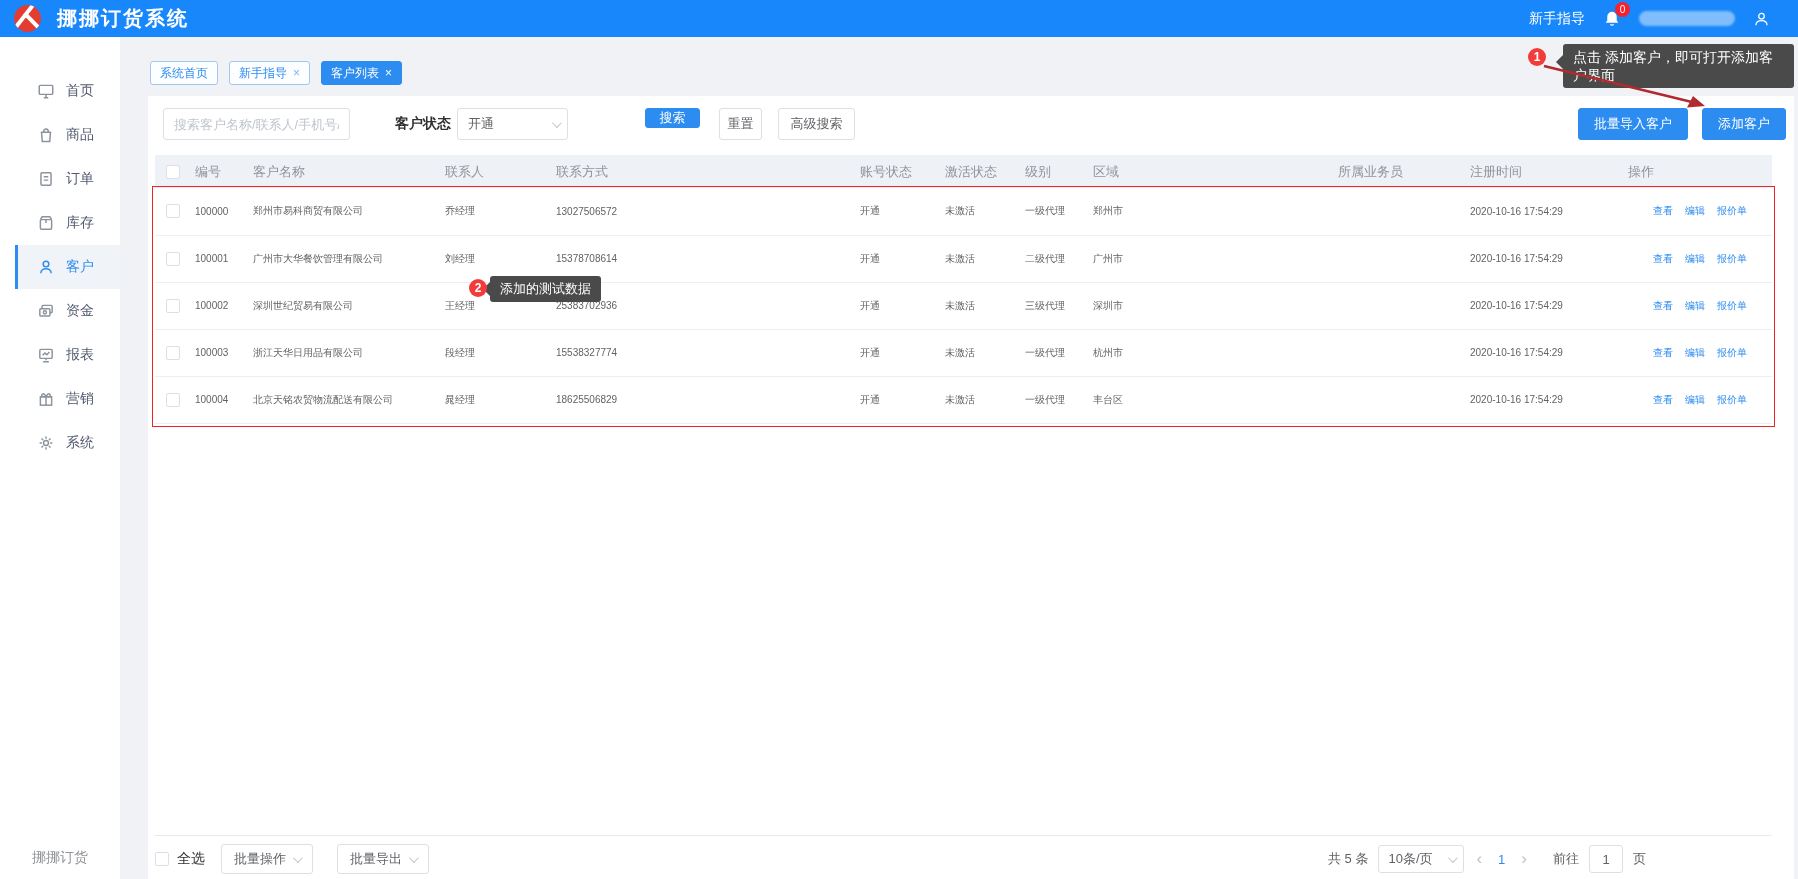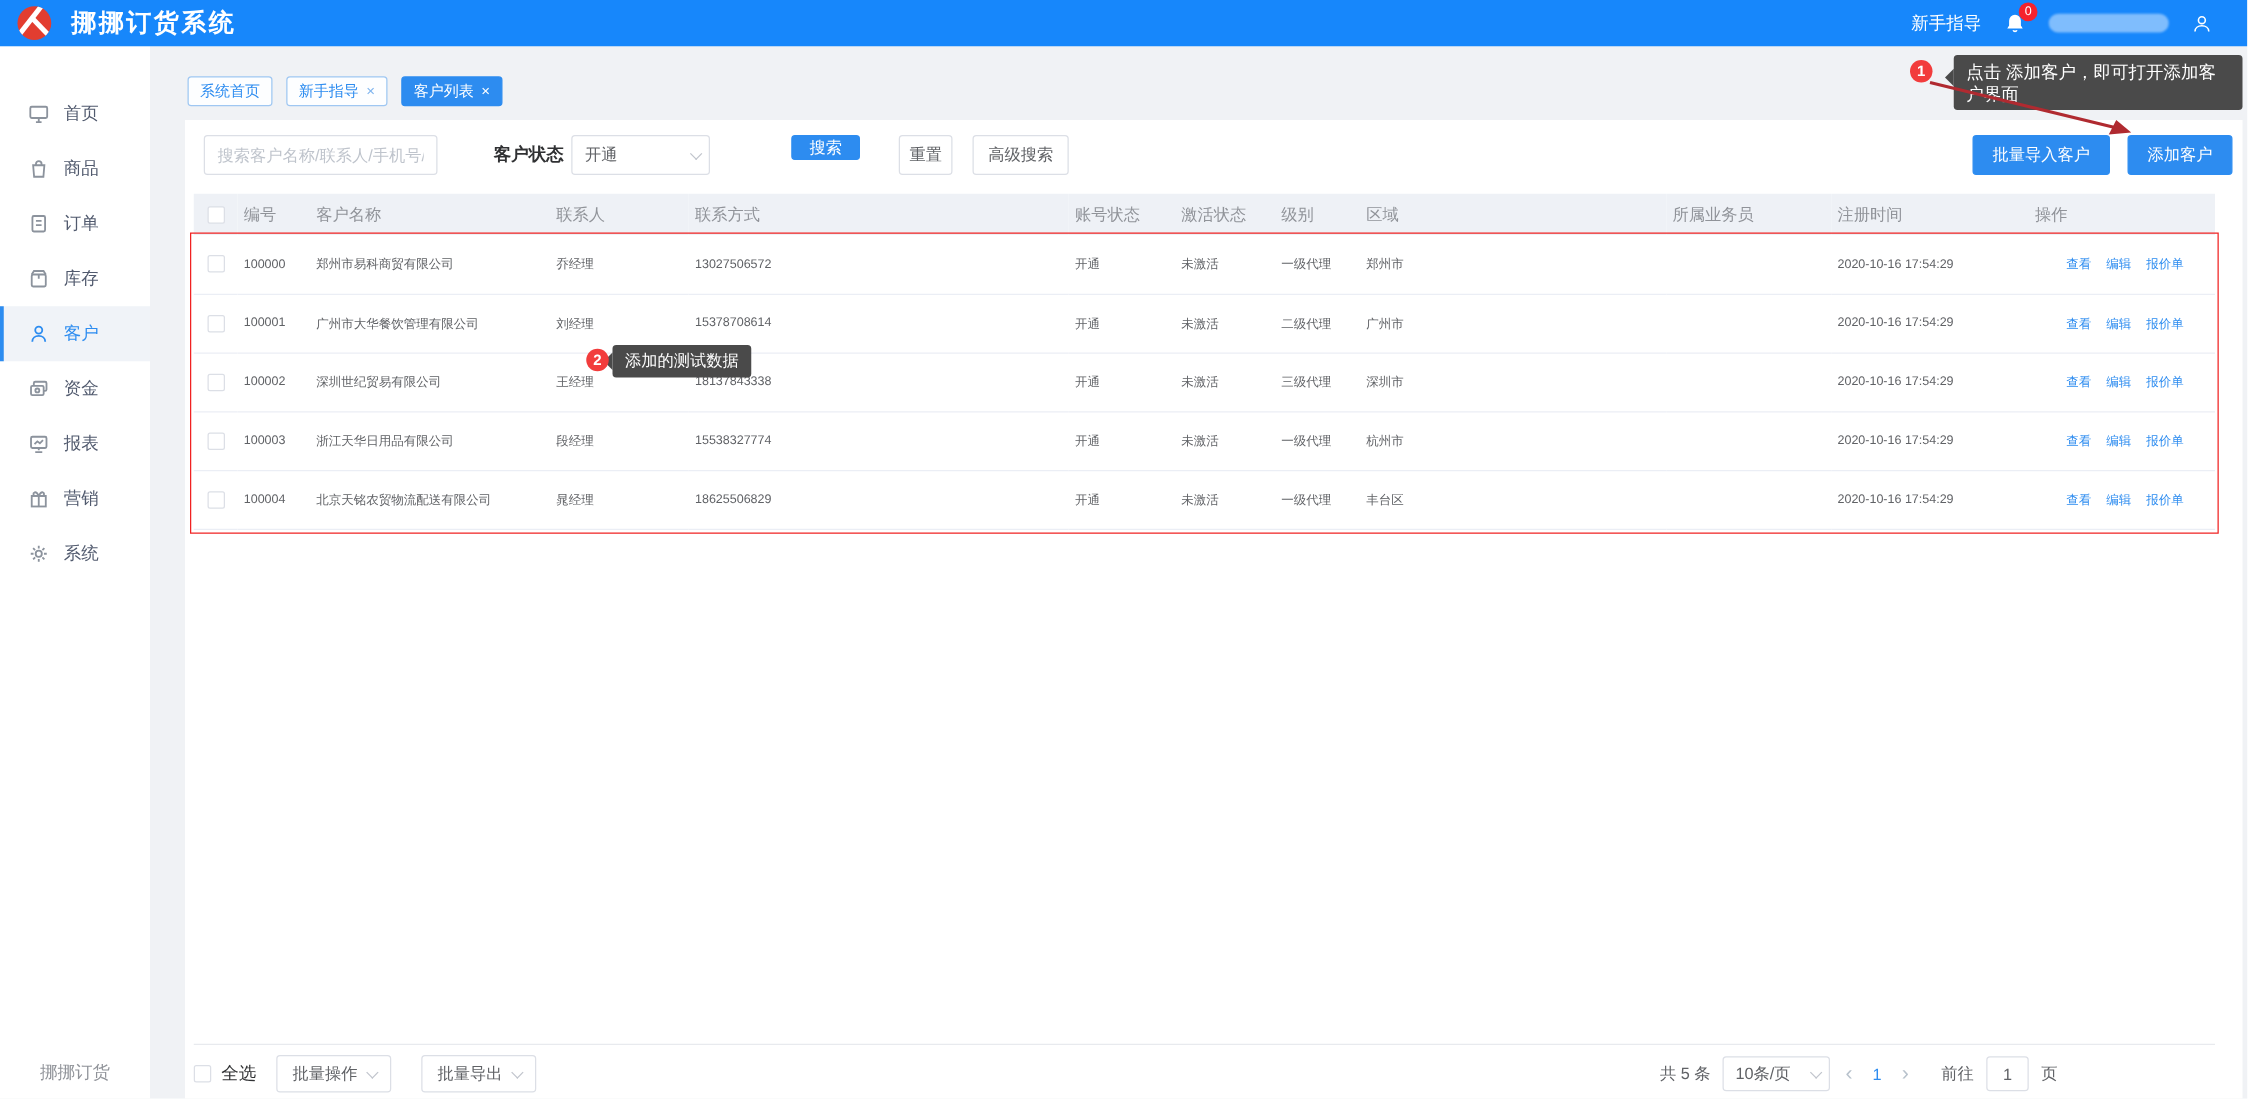--- a/index.html
+++ b/index.html
@@ -14,21 +14,21 @@
   .logo::after { transform:rotate(-44deg) translateX(5px); height:20px; top:9px; }
   .app-title { color:#fff; font-size:20px; font-weight:bold; letter-spacing:2px; margin-left:16px; }
   .topnav { position:absolute; right:28px; top:0; height:37px; display:flex; align-items:center; gap:18px; }
   .topnav-link { color:#fff; font-size:14px; cursor:pointer; }
   .bell-wrap { position:relative; width:18px; height:20px; cursor:pointer; }
   .badge { position:absolute; top:-7px; right:-9px; min-width:15px; height:15px; border-radius:8px; background:#f5222d; color:#fff; font-size:10px; line-height:15px; text-align:center; padding:0 3px; }
   .user-blur { width:96px; height:15px; border-radius:8px; background:rgba(255,255,255,.45); filter:blur(1px); }
 
   
   .sidebar { position:absolute; top:37px; left:0; width:120px; bottom:0; background:#fff; z-index:20; }
-  .menu { padding-top:32px; }
+  .menu { padding-top:32px;padding-left:15px; }
   .menu-item { position:relative; height:44px; display:flex; align-items:center; padding-left:22px; cursor:pointer; color:#5a5e66; }
   .menu-item .mi-icon { width:18px; height:18px; color:#8c939d; display:inline-flex; }
   .menu-item .mi-label { margin-left:11px; font-size:14px; color:#515a6e; }
   .menu-item.active { background:#f0f3f8; }
   .menu-item.active::before { content:""; position:absolute; left:0; top:0; bottom:0; width:3px; background:#2d8cf0; }
   .menu-item.active .mi-icon { color:#2d8cf0; }
   .menu-item.active .mi-label { color:#2d8cf0; }
   .side-brand { position:absolute; bottom:12px; width:100%; text-align:center; color:#909399; font-size:14px; }
 
   
@@ -44,21 +44,21 @@
   
   .toolbar { position:absolute; top:12px; left:15px; right:6px; height:32px; }
   .search-input { position:absolute; left:0; top:0; width:187px; height:32px; border:1px solid #dcdfe6; border-radius:3px; padding:0 10px; font-size:13px; color:#606266; outline:none; }
   .search-input::placeholder { color:#bfc4cc; }
   .status-label { position:absolute; left:232px; top:7px; font-size:14px; font-weight:bold; color:#303133; }
   .select { position:absolute; display:flex; align-items:center; justify-content:space-between; border:1px solid #dcdfe6; border-radius:3px; background:#fff; font-size:13px; color:#606266; padding:0 8px 0 10px; cursor:pointer; }
   .status-select { left:294px; top:0; width:111px; height:32px; }
   .chev { display:inline-block; width:7px; height:7px; border-right:1.4px solid #c0c4cc; border-bottom:1.4px solid #c0c4cc; transform:rotate(45deg) translateY(-2px); }
   .btn { border-radius:3px; font-size:13px; cursor:pointer; border:1px solid #dcdfe6; background:#fff; color:#606266; }
   .btn-primary { background:#2d8cf0; border-color:#2d8cf0; color:#fff; }
-  .btn-search { position:absolute; left:470px; top:0; width:55px; height:20px; }
+  .btn-search { position:absolute; left:482px; top:0; width:55px; height:20px; }
   .btn-reset { position:absolute; left:556px; top:0; width:43px; height:32px; }
   .btn-adv { position:absolute; left:615px; top:0; width:77px; height:32px; }
   .btn-import { position:absolute; right:100px; top:0; width:110px; height:32px; }
   .btn-add { position:absolute; right:2px; top:0; width:84px; height:32px; }
 
   
   .table-wrap { position:absolute; left:7px; right:22px; top:59px; }
   table { width:100%; border-collapse:collapse; table-layout:fixed; }
   thead th { background:#eef1f6; color:#909399; font-size:13px; font-weight:normal; text-align:left; height:33px; padding:0 0 0 5px; }
   tbody td { height:47px; font-size:10px; color:#606266; padding:0 0 0 5px; border-bottom:1px solid #ebeef5; background:#fff; white-space:nowrap; overflow:hidden; }
@@ -295,21 +295,21 @@
               <td>广州市</td>
               <td></td>
               <td>2020-10-16 17:54:29</td>
               <td class="c-op"><a class="link">查看</a><a class="link">编辑</a><a class="link">报价单</a></td>
             </tr>
             <tr>
               <td class="c-check"><span class="cb"></span></td>
               <td>100002</td>
               <td>深圳世纪贸易有限公司</td>
               <td>王经理</td>
-              <td>18137843338</td>
+              <td>25383702936</td>
               <td>开通</td>
               <td>未激活</td>
               <td>三级代理</td>
               <td>深圳市</td>
               <td></td>
               <td>2020-10-16 17:54:29</td>
               <td class="c-op"><a class="link">查看</a><a class="link">编辑</a><a class="link">报价单</a></td>
             </tr>
             <tr>
               <td class="c-check"><span class="cb"></span></td>

